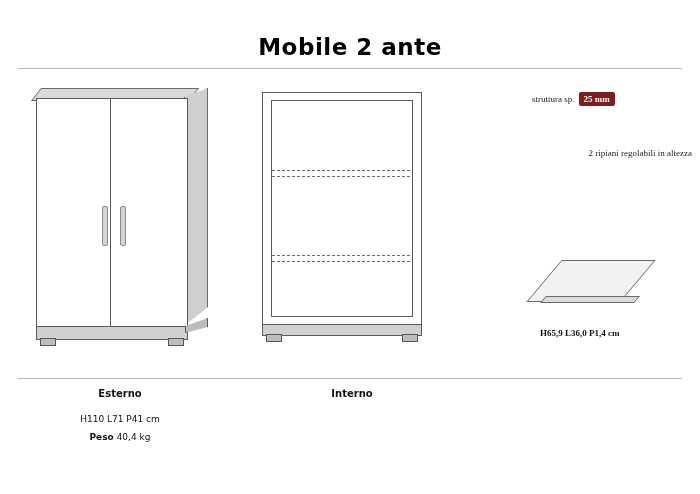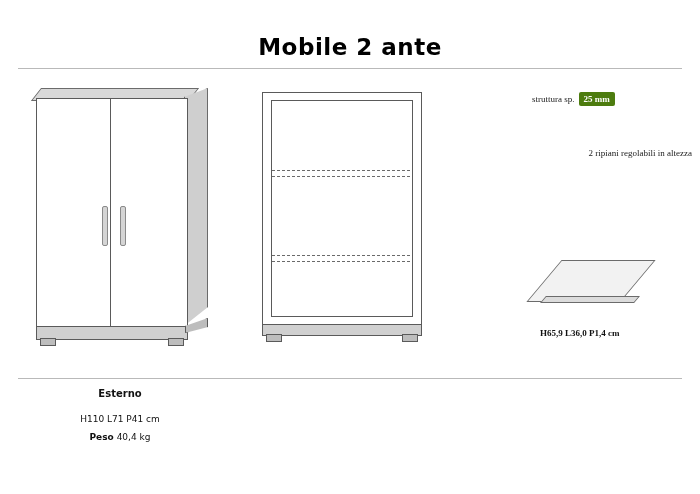--- a/index.html
+++ b/index.html
@@ -88,21 +88,21 @@
   .f2-footL{position:absolute;left:4px;top:242px;width:14px;height:6px;background:#bdbdbd;border:1px solid #5a5a5a;}
   .f2-footR{position:absolute;left:140px;top:242px;width:14px;height:6px;background:#bdbdbd;border:1px solid #5a5a5a;}
 
   
   .right{position:absolute;left:532px;top:92px;width:150px;font-family:Liberation Serif, serif;}
   .spec-line{
     font-size:9px;color:#222;display:flex;align-items:center;gap:4px;
     white-space:nowrap;
   }
   .spec-badge{
-    background:#4d7c0f;color:#fff;font-size:9px;font-weight:bold;
+    background:#7f1d1d;color:#fff;font-size:9px;font-weight:bold;
     padding:2px 5px;border-radius:2px;display:inline-block;
   }
   .spec-note{
     position:absolute;left:0;top:56px;width:160px;
     font-size:9px;color:#222;line-height:1.3;white-space:nowrap;text-align:right;
   }
 
   
   .shelf-iso{position:absolute;left:12px;top:168px;width:110px;height:52px;}
   .shelf-top{
@@ -184,15 +184,16 @@
   <div class="cap cap1">
     <div class="cap-title">Esterno</div>
     <div class="cap-line">H110 L71 P41 cm</div>
     <div class="cap-line">
       <b>Peso</b>
       <span>40,4 kg</span>
     </div>
   </div>
 
   <div class="cap cap2">
+    <div class="cap-title">Interno</div>
   </div>
 
 </div>
 
 </body></html>

